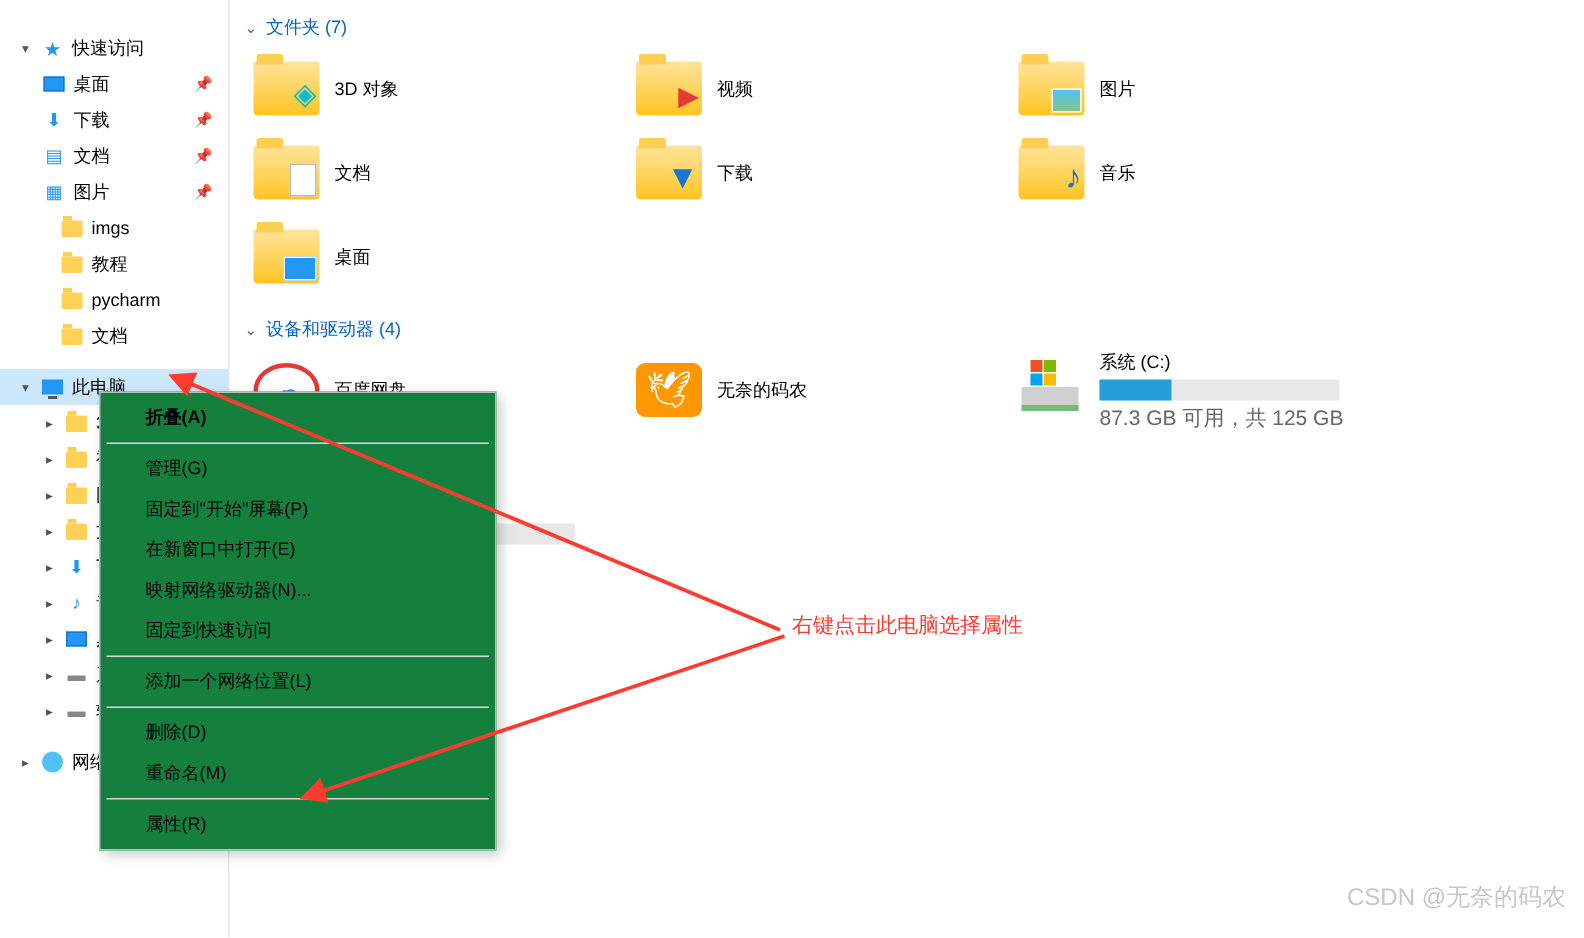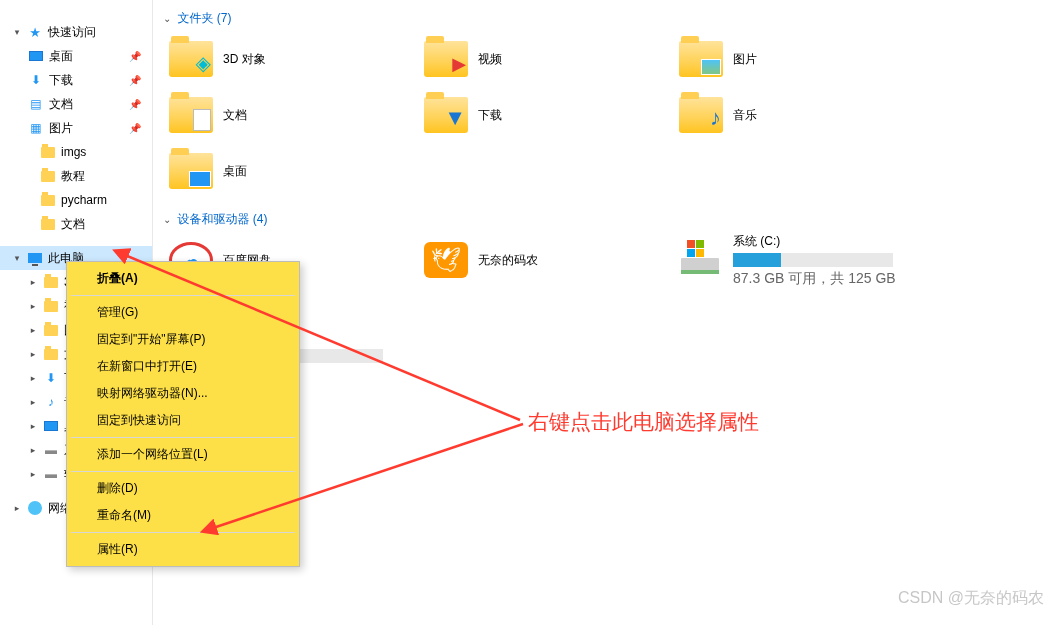--- a/index.html
+++ b/index.html
@@ -22,35 +22,35 @@
 .folder-shape { width: 44px; height: 36px; background: linear-gradient(180deg,#ffe39b 0%, #ffd255 60%, #ffc420 100%); border-radius: 2px 2px 3px 3px; position: relative; }
 .folder-shape:before { content:""; position:absolute; top:-5px; left:2px; width:18px; height:7px; background:#ffcf54; border-radius:2px 2px 0 0; }
 .overlay { position:absolute; bottom:2px; right:2px; }
 .drive { width: 255px; height: 56px; display: flex; align-items: center; gap: 10px; padding: 4px 6px; cursor: pointer; }
 .drive .fico div { width:44px; height:36px; }
 .drive-info { display: flex; flex-direction: column; gap: 3px; }
 .drive-bar { width: 160px; height: 14px; background: #e8e8e8; display: flex; align-items: stretch; }
 .drive-fill { background: #26a0da; }
 .drive-sub { color: #666; font-size: 14px; }
 
-.ctx { position: absolute; left: 66px; top: 261px; width: 234px; background: #fde047; border: 1px solid #bcbcbc; box-shadow: 3px 3px 8px rgba(0,0,0,0.2); padding: 3px 2px; z-index: 20; }
+.ctx { position: absolute; left: 66px; top: 261px; width: 265px; background: #15803d; border: 1px solid #bcbcbc; box-shadow: 3px 3px 8px rgba(0,0,0,0.2); padding: 3px 2px; z-index: 20; }
 .ctx-item { padding: 5px 10px 5px 28px; cursor: default; font-size: 12px; }
 .ctx-item.bold { font-weight: 700; }
 .ctx-sep { height: 1px; background: #d7d7d7; margin: 3px 2px; }
 
 .ico-sb { width:16px; height:16px; display:inline-flex; align-items:center; justify-content:center; }
 .desktop-ico { width:14px; height:10px; background:#2196f3; border:1px solid #1976d2; }
 .folder-mini { width:14px; height:11px; background:#ffd255; border-radius:1px; position:relative; }
 .folder-mini:before { content:""; position:absolute; top:-3px; left:1px; width:6px; height:3px; background:#ffcf54; }
 .pc-ico { width:14px; height:10px; background:#2196f3; position:relative; }
 .pc-ico:after { content:""; position:absolute; bottom:-3px; left:4px; width:6px; height:2px; background:#555; }
 .net-ico { width:14px; height:14px; border-radius:50%; background:#4fc3f7; }
 .star-ico { color:#2196f3; font-size:13px; }
 
-.anno-text { position:absolute; left:528px; top:408px; color:#ff3b30; font-size:21px; }
+.anno-text { position:absolute; left:528px; top:408px; color:#ff3b30; font-size:14px; }
 .watermark { position:absolute; right:12px; bottom:16px; color:rgba(120,120,120,0.42); font-size:16px; }
 
 svg.arrow { position:absolute; z-index:30; pointer-events:none; }
 </style>
 </head>
 <body>
 
 <div class="sidebar">
   <div class="sb-item">
     <span class="sb-expand">▾</span>

